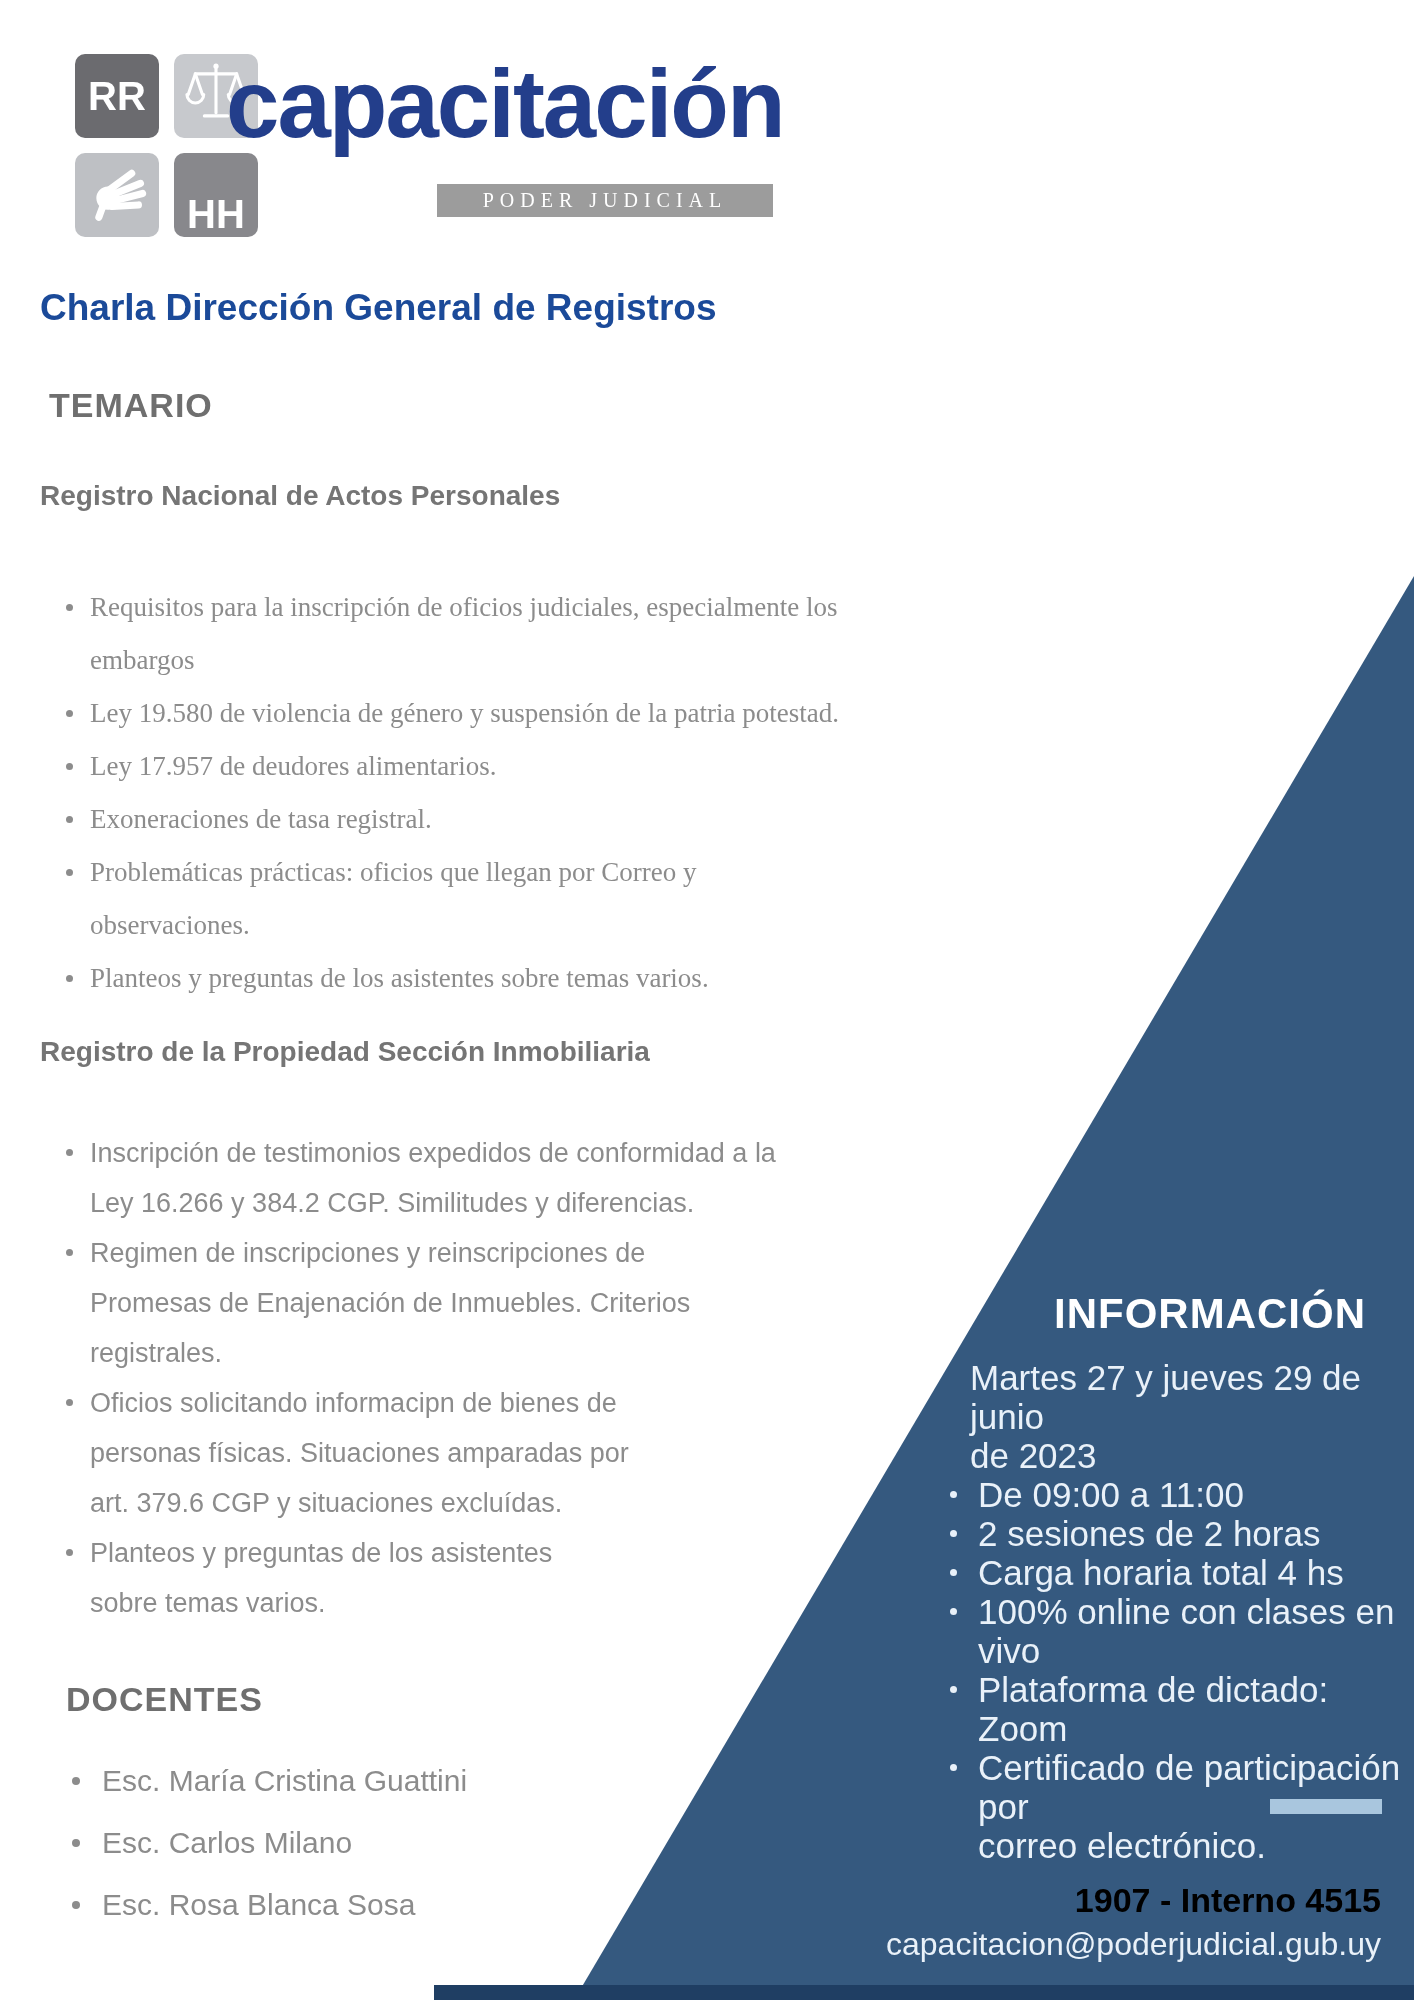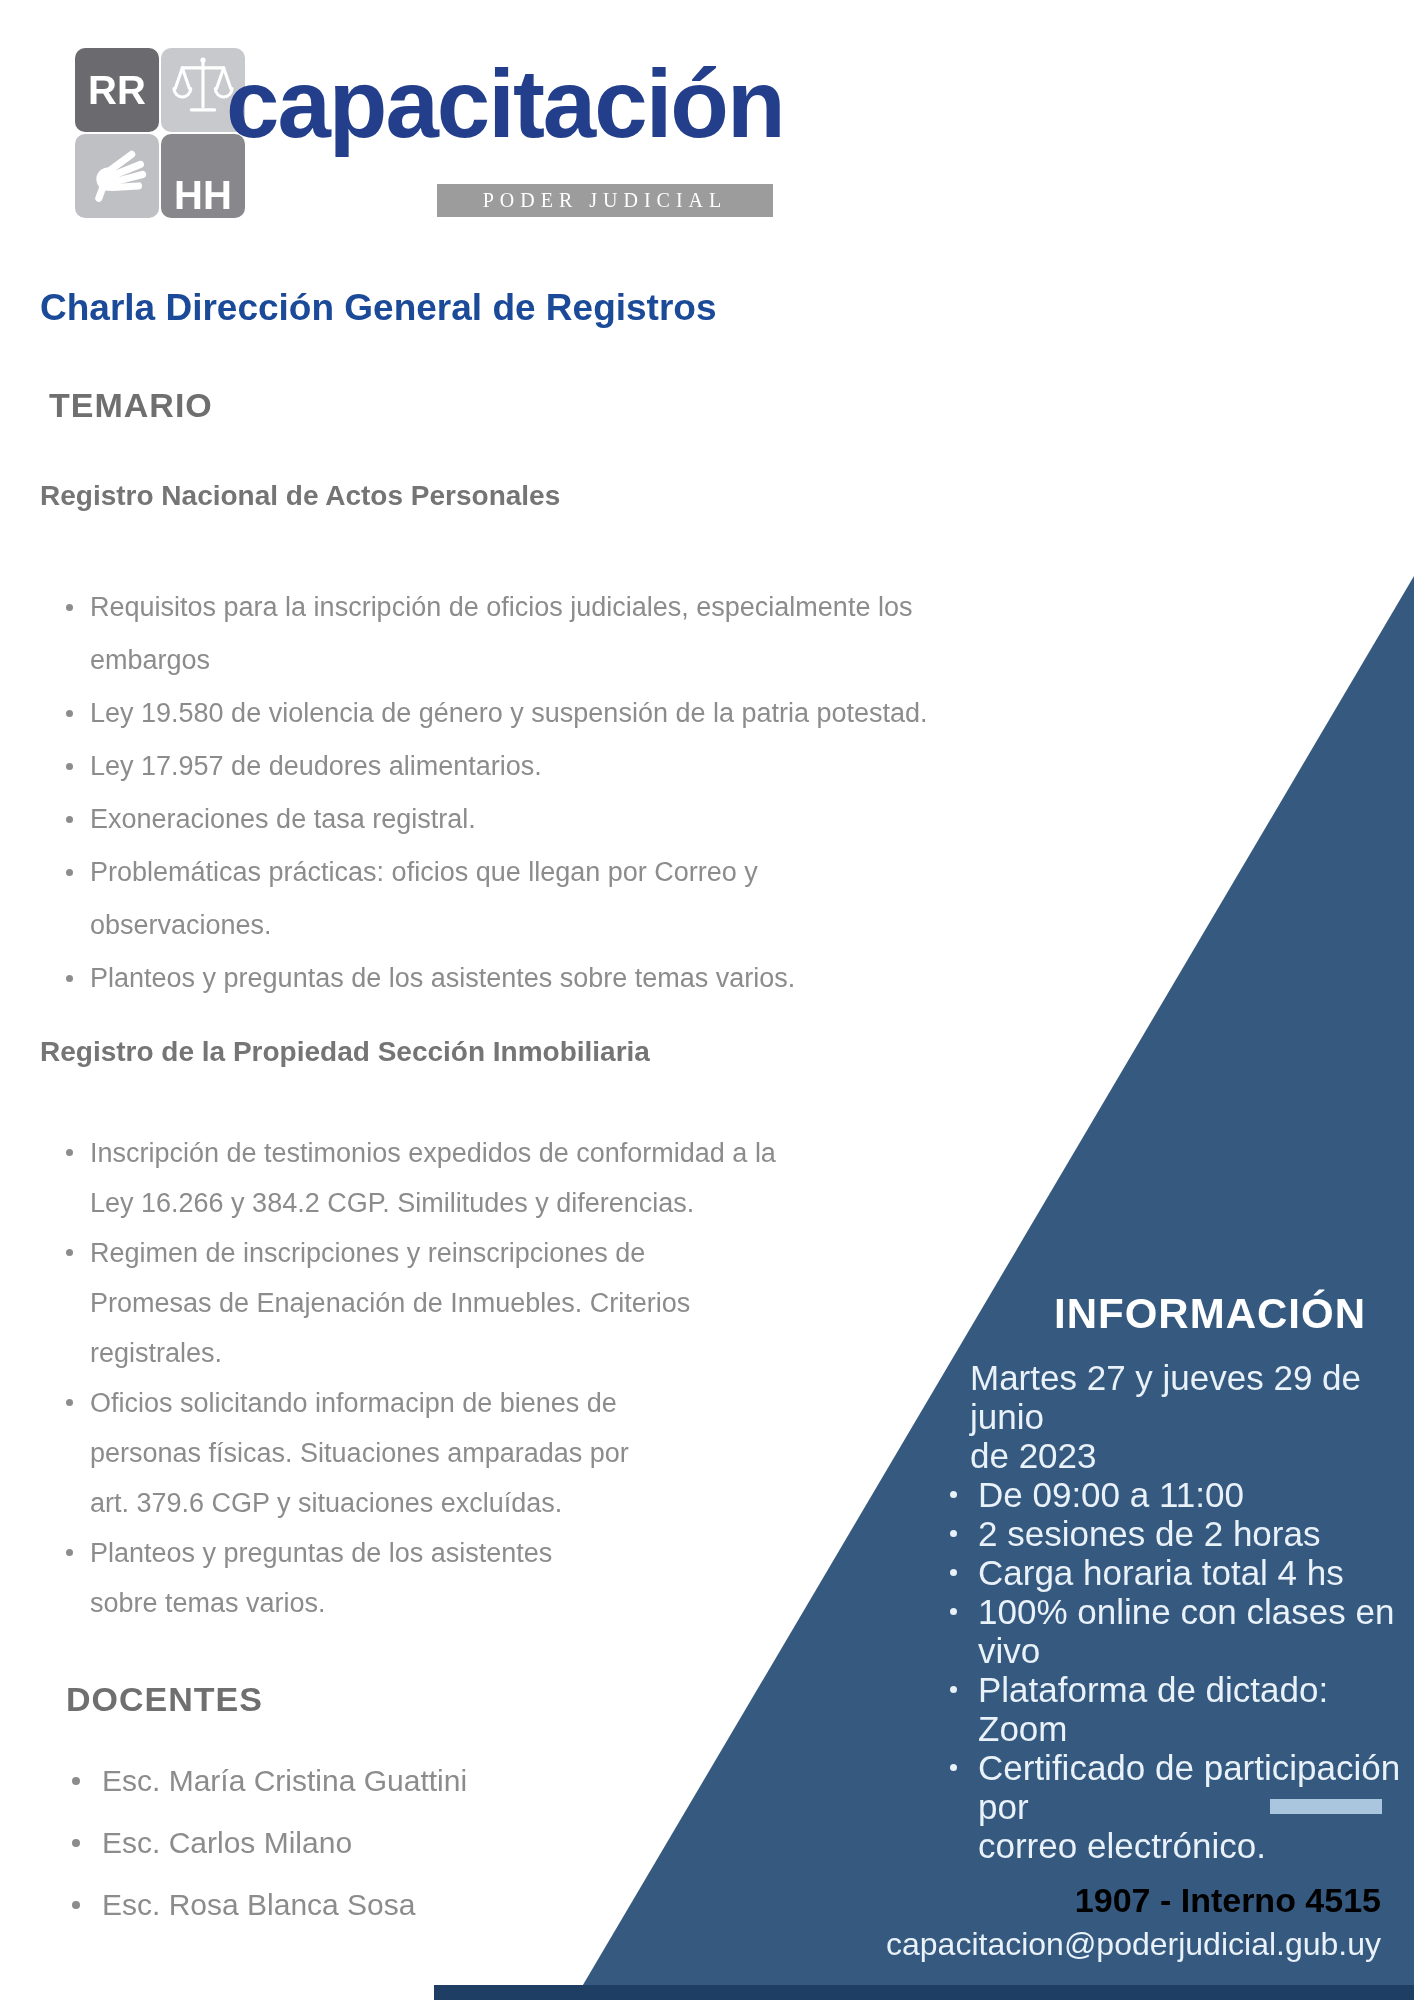--- a/index.html
+++ b/index.html
@@ -14,22 +14,22 @@
     position:absolute;left:0;top:0;width:1414px;height:2000px;
     background:#35597F;
     clip-path:polygon(100% 28.8%,40.6% 100%,100% 100%);
   }
   .bottom-bar{
     position:absolute;left:434px;right:0;bottom:0;height:15px;background:#1F3E63;
   }
 
   
   .logo-grid{
-    position:absolute;left:75px;top:48px;width:175px;height:175px;
-    display:grid;grid-template-columns:84px 84px;grid-template-rows:84px 84px;gap:2px;
+    position:absolute;left:75px;top:54px;width:175px;height:175px;
+    display:grid;grid-template-columns:84px 84px;grid-template-rows:84px 84px;gap:15px;
   }
   .sq{border-radius:10px;display:flex;align-items:center;justify-content:center;
       color:#ffffff;font-weight:bold;font-size:40px;letter-spacing:0;}
   .sq-rr{background:#6B6B6F;}
   .sq-scales{background:#C7C9CD;}
   .sq-hand{background:#BEC0C4;}
   .sq-hh{background:#88888C;align-items:flex-end;}
   .sq svg{width:62px;height:62px;}
 
   .wordmark{
@@ -58,21 +58,21 @@
   }
   .h-sec1{top:480px;}
   .h-sec2{top:1036px;}
   .h-docentes{
     position:absolute;left:66px;top:1680px;
     font-size:34px;font-weight:bold;color:#6F6F6F;letter-spacing:1px;
   }
 
   
   .blist{position:absolute;left:66px;color:#8C8C8C;font-size:27px;}
-  .blist1{top:581px;width:1080px;line-height:53px;}
+  .blist1{top:581px;width:1080px;line-height:53px;font-family:Liberation Serif, serif;}
   .blist2{top:1128px;width:900px;line-height:50px;}
   .brow{display:flex;align-items:flex-start;}
   .bdot{flex:0 0 auto;width:7px;height:7px;border-radius:50%;background:#8C8C8C;margin-right:17px;}
   .blist1 .bdot{margin-top:23px;}
   .blist2 .bdot{margin-top:21px;}
 
   .dlist{position:absolute;left:72px;top:1750px;color:#8C8C8C;font-size:30px;line-height:62px;}
   .dlist .bdot{width:8px;height:8px;margin-top:27px;margin-right:22px;}
 
   

